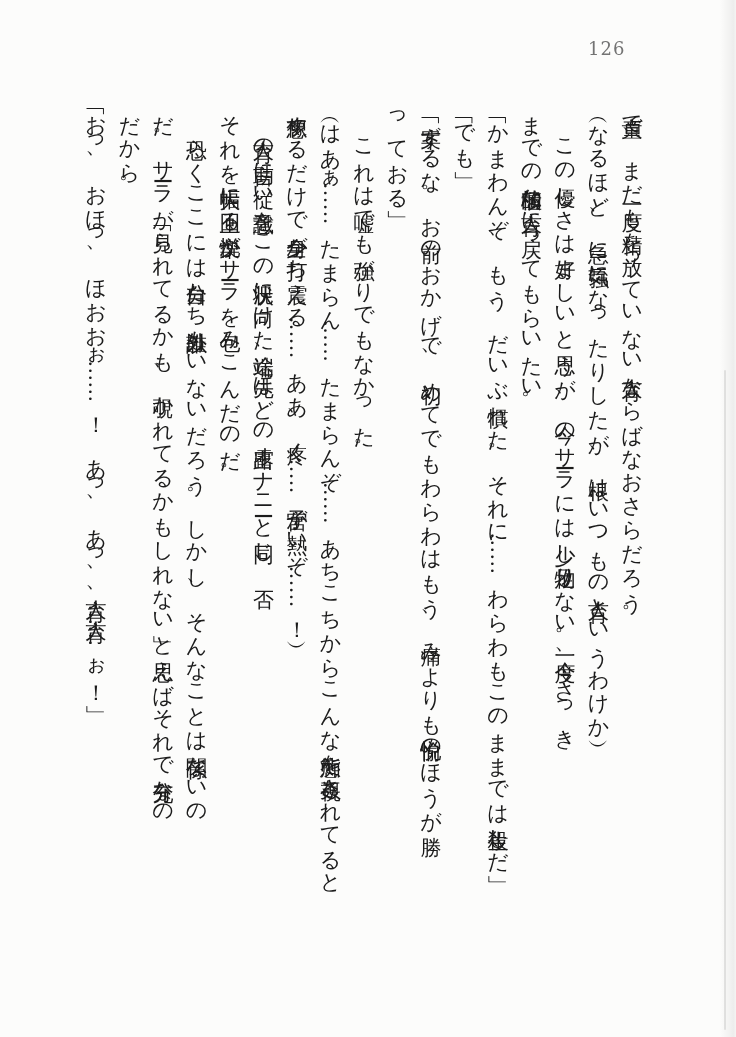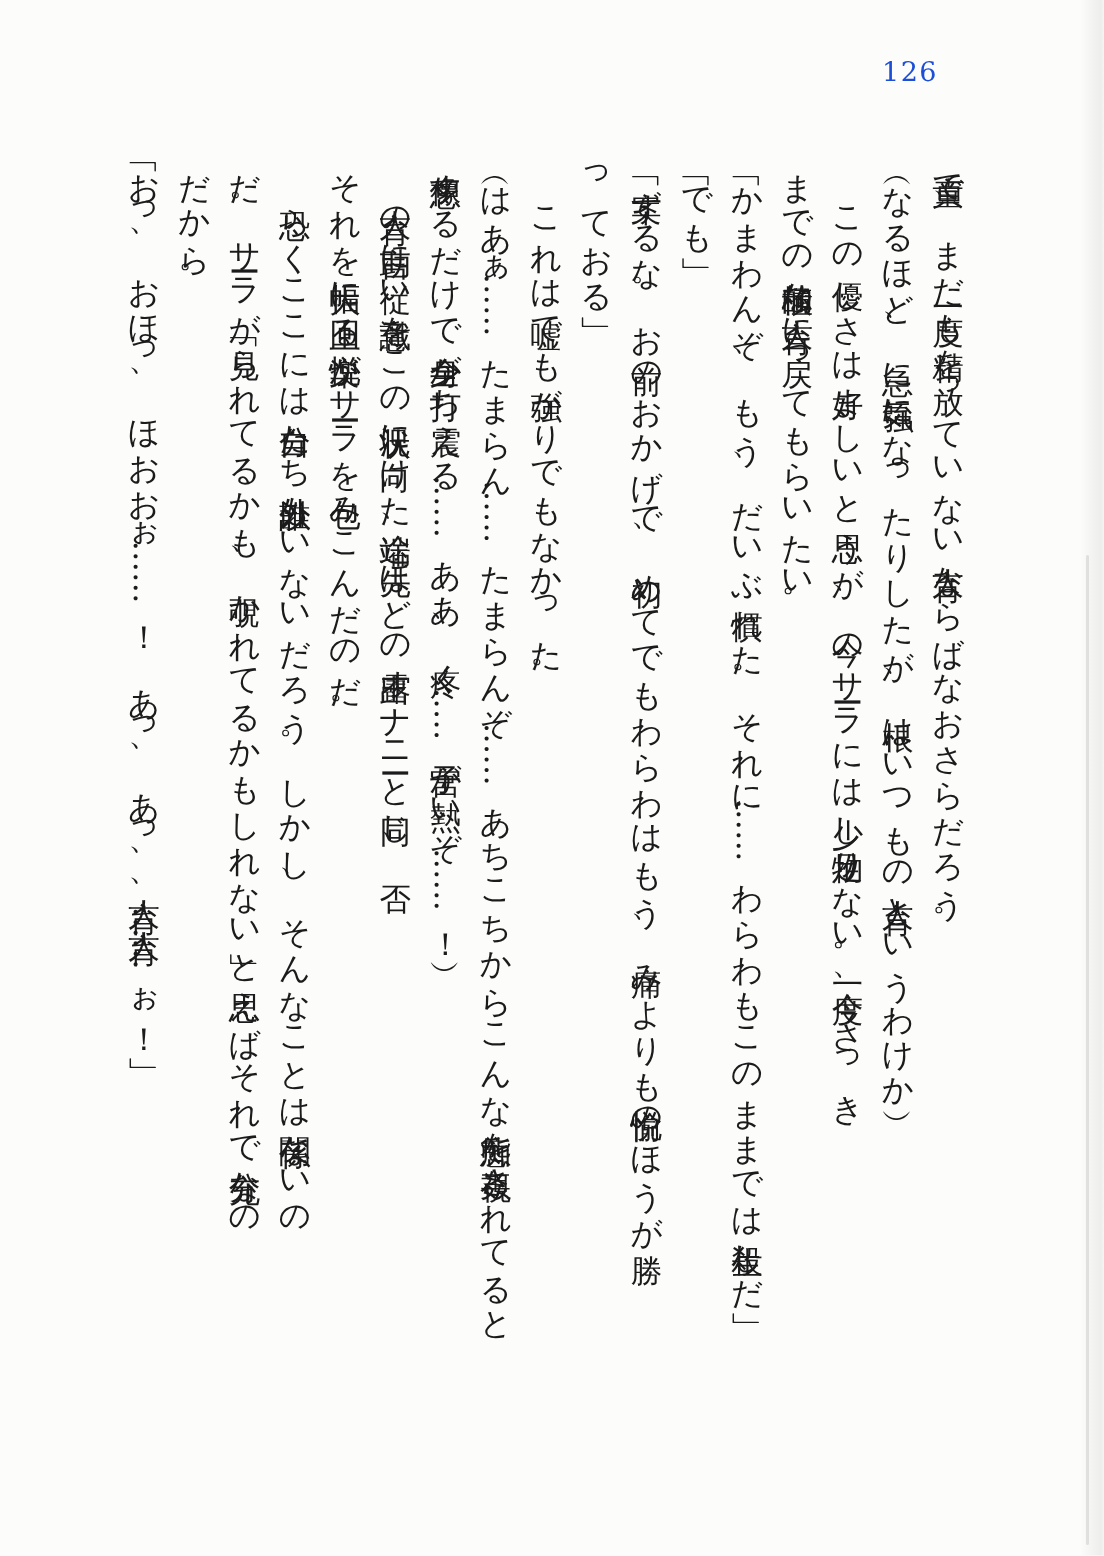--- a/index.html
+++ b/index.html
@@ -37,21 +37,21 @@
     background: rgba(120,120,120,0.18);
     border-radius: 2px;
     pointer-events: none;
   }
   .page-number {
     position: absolute;
     top: 38px;
     left: 588px;
     font-size: 18px;
     letter-spacing: 1px;
-    color: #1d4ed8;
+    color: #737373;
   }
   .text-area {
     position: absolute;
     top: 101px;
     right: 88px;
     height: 840px;
     writing-mode: vertical-rl;
     text-orientation: mixed;
     font-size: 21px;
     line-height: 33.5px;

